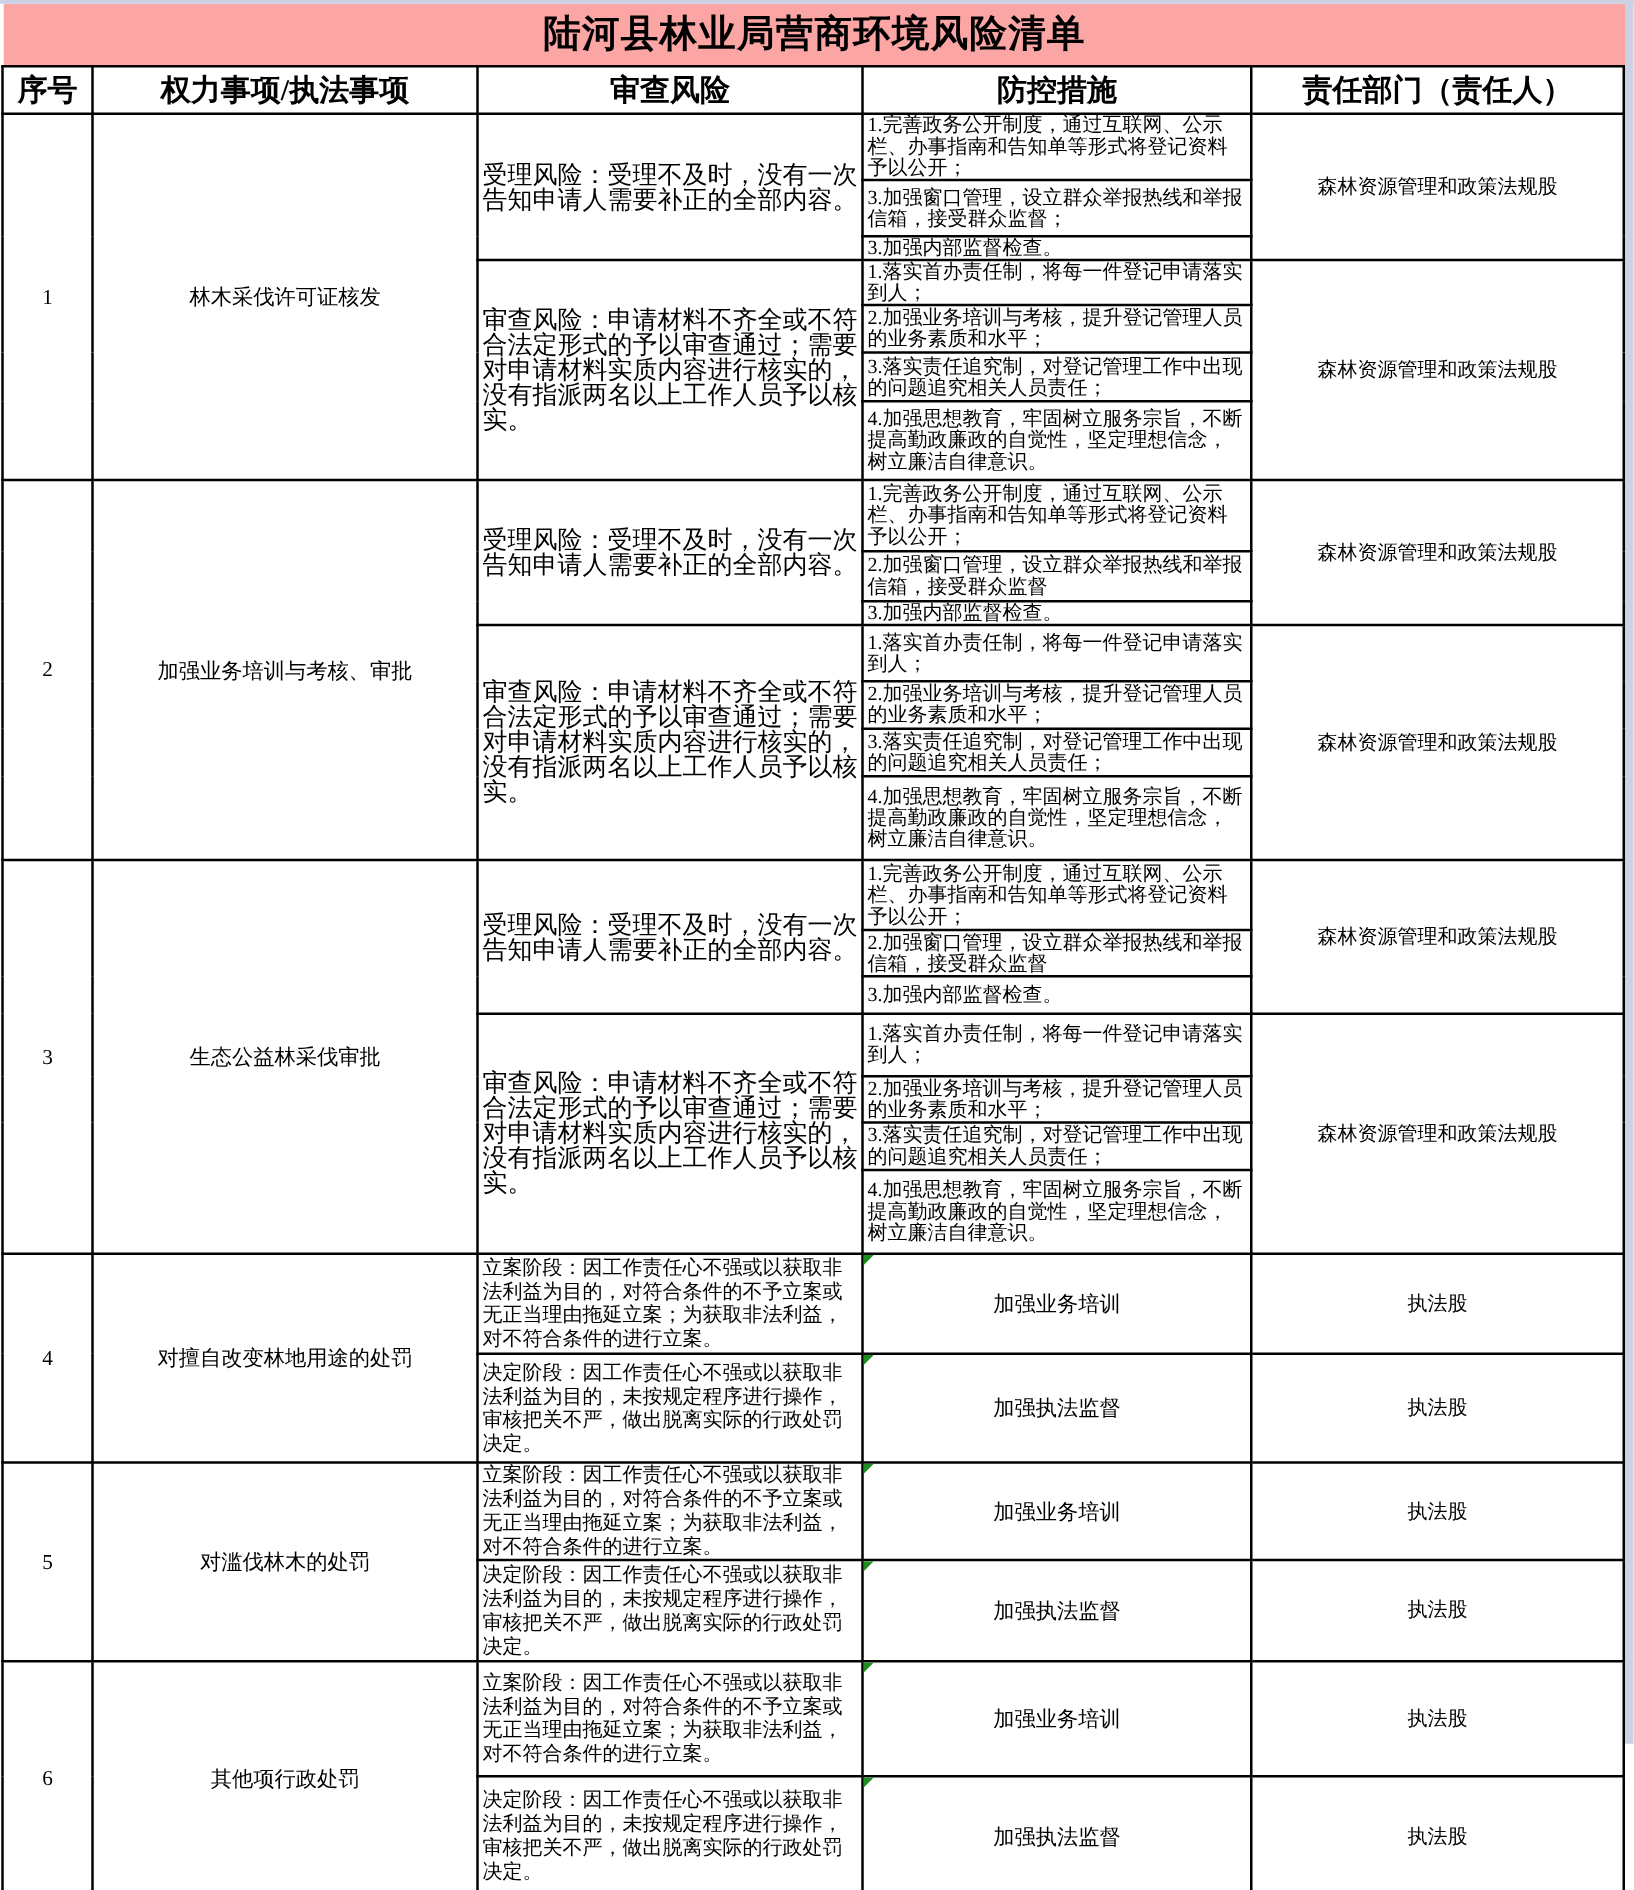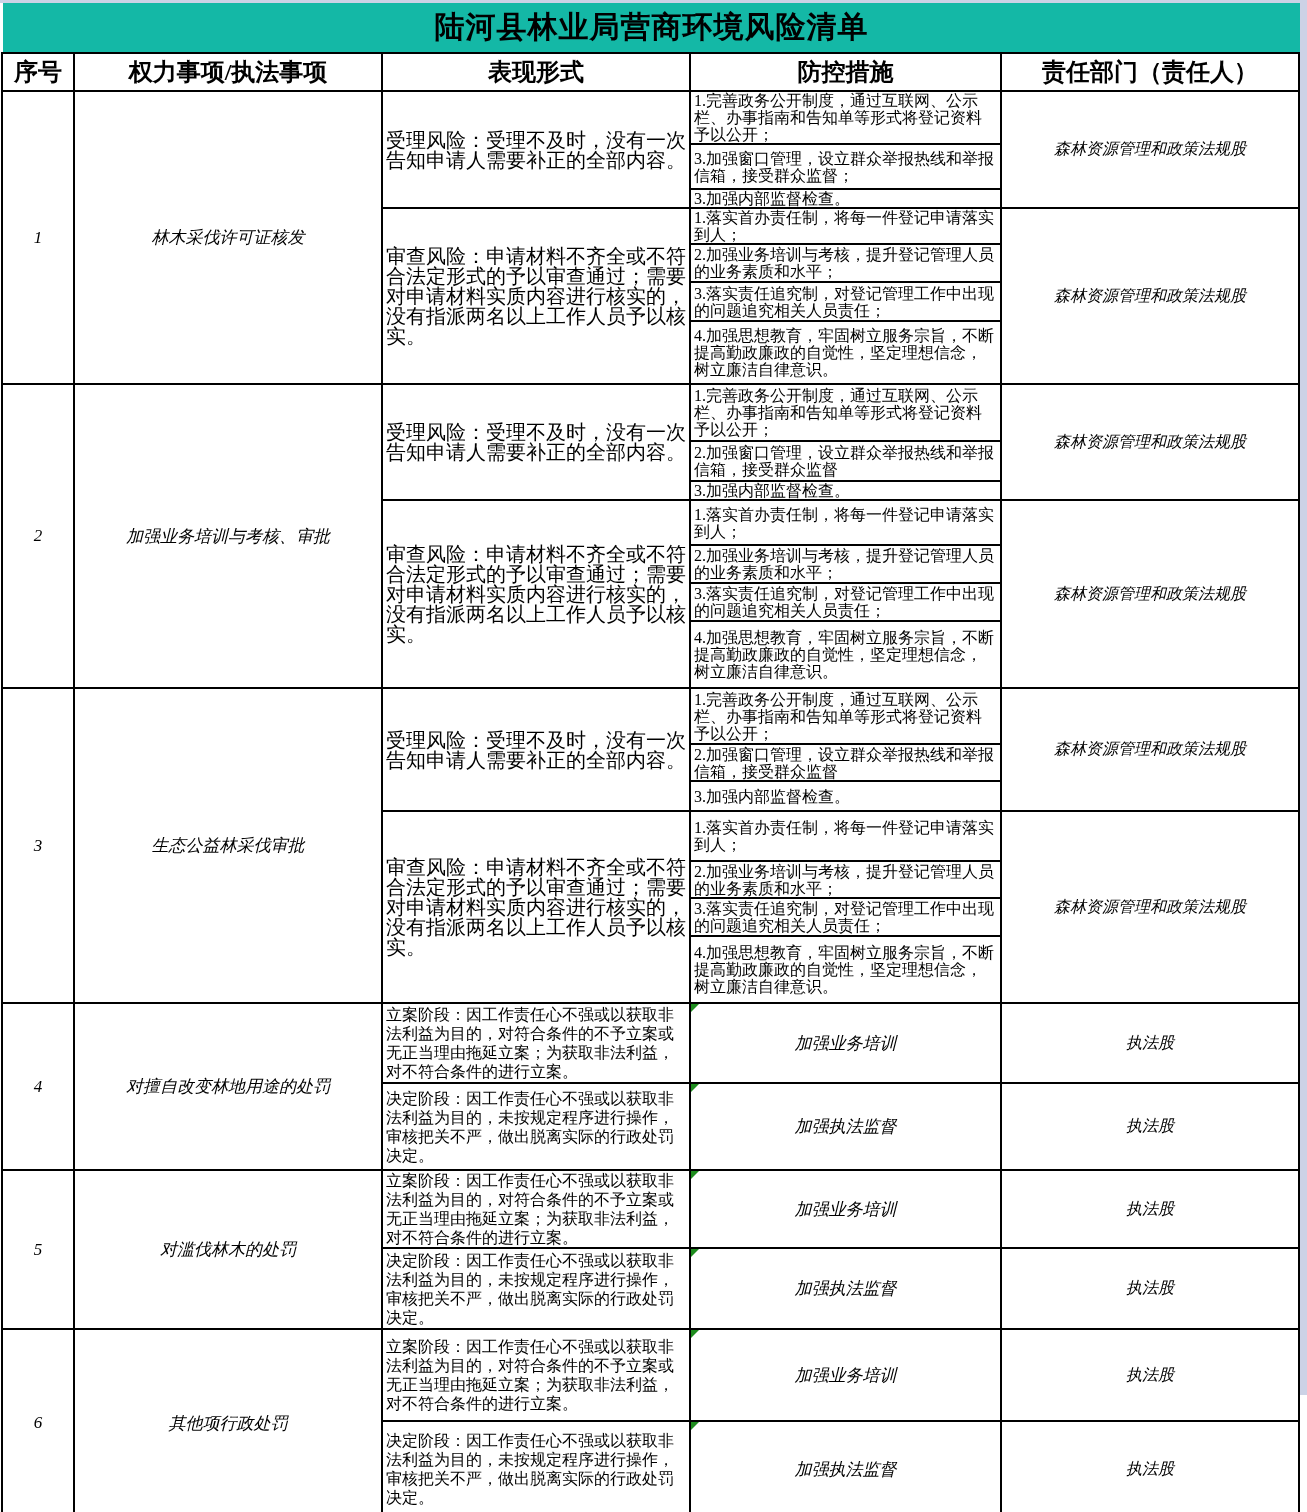--- a/index.html
+++ b/index.html
@@ -9,41 +9,41 @@
     background:#ffffff;
     font-family:"Liberation Serif","DejaVu Serif",serif;
     color:#000;
   }
   .top-strip{position:absolute;top:0;left:0;width:1307px;height:3px;background:#ccd2e6;}
   .right-strip{position:absolute;top:0;left:1300px;width:7px;height:1395px;background:#ccd2e6;}
   .title-bar{
     margin:3px 7px 0 3px;
     height:49px;
     display:flex;align-items:center;justify-content:center;
-    background:#14b8a6;
+    background:#fca5a5;
   }
   .title-bar h1{
     margin:0;font-size:30px;font-weight:bold;letter-spacing:1px;
   }
   table.risk{
     border-collapse:collapse;
     table-layout:fixed;
     margin-left:1px;
     width:1299px;
     background:#fff;
   }
   table.risk td,table.risk th{
     border:2px solid #000;
     padding:0 3px;
     vertical-align:middle;
     word-break:break-all;
     overflow:hidden;
   }
   th.hd{font-size:24px;font-weight:bold;text-align:center;padding:0;}
-  td.c{text-align:center;font-style:italic;}
+  td.c{text-align:center;}
   td.num{font-size:17px;}
   td.matter{font-size:17px;}
   td.form{font-size:20px;line-height:20px;text-align:left;}
   td.form4{font-size:16px;line-height:19px;text-align:left;margin-left:37px;}
   td.meas{font-size:16px;line-height:17px;text-align:left;}
   td.dept{font-size:16px;}
   td.mc{font-size:17px;}
   td.tri{position:relative;}
   td.tri::before{
     content:"";
@@ -69,21 +69,21 @@
       <col style="width:308px">
       <col style="width:308px">
       <col style="width:311px">
       <col style="width:298px">
   </colgroup>
 
   <tbody>
       <tr style="height:38px">
     <th class="hd">序号</th>
     <th class="hd">权力事项/执法事项</th>
-    <th class="hd">表现形式</th>
+    <th class="hd">审查风险</th>
     <th class="hd">防控措施</th>
     <th class="hd">责任部门（责任人）</th>
   </tr>
 
   <tr style="height:52px">
     <td class="c num" rowspan="7">1</td>
     <td class="c matter" rowspan="7">林木采伐许可证核发</td>
     <td class="form" rowspan="3">受理风险：受理不及时，没有一次告知申请人需要补正的全部内容。</td>
     <td class="meas">1.完善政务公开制度，通过互联网、公示栏、办事指南和告知单等形式将登记资料予以公开；</td>
     <td class="c dept" rowspan="3">森林资源管理和政策法规股</td>

